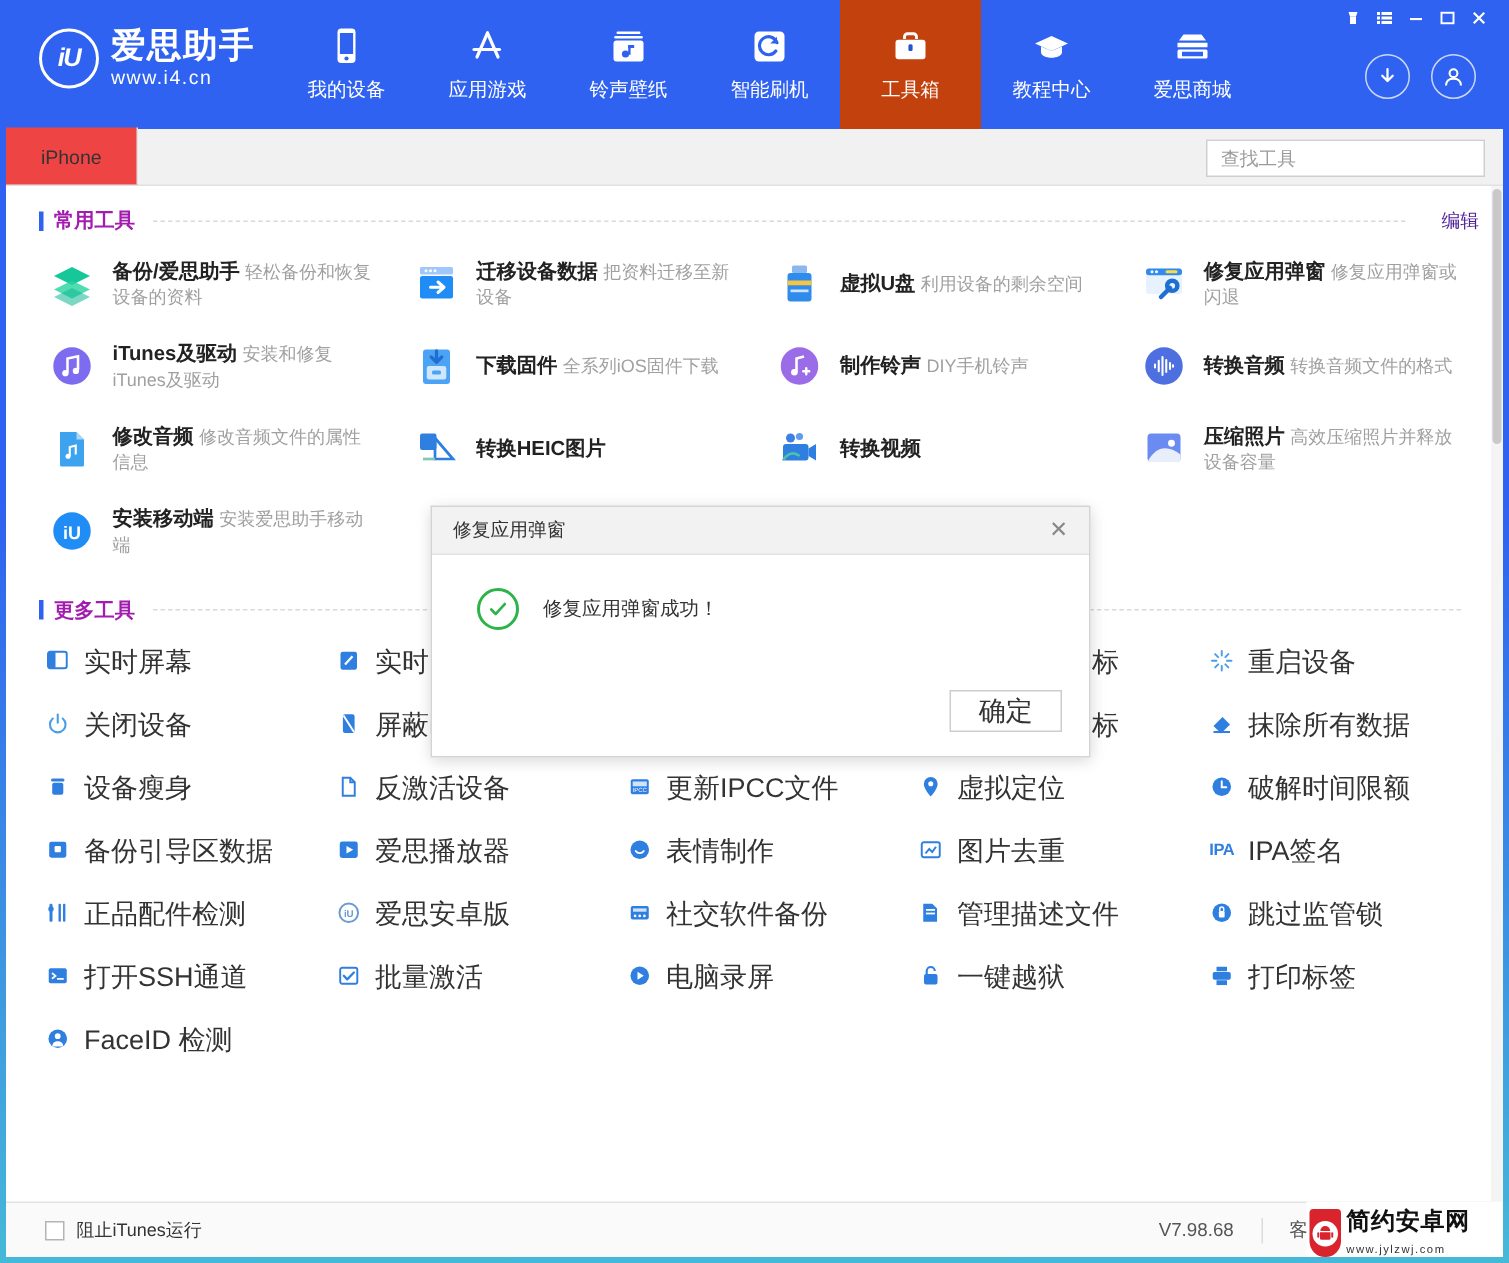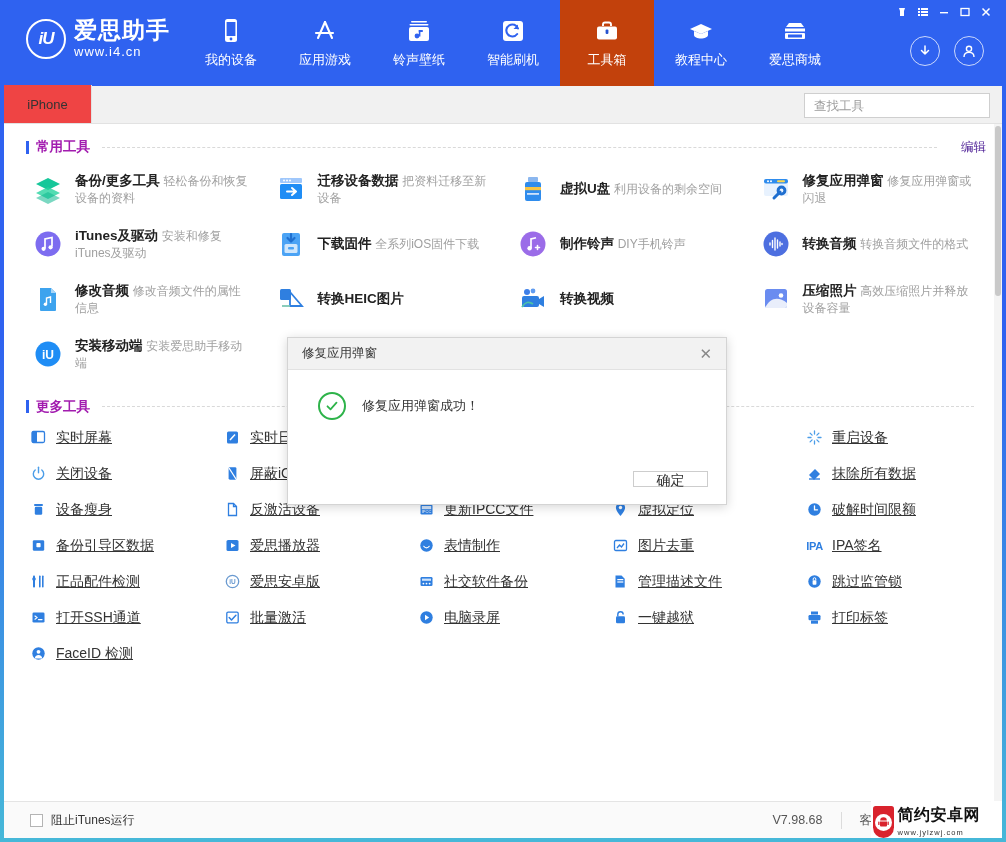--- a/index.html
+++ b/index.html
@@ -110,21 +110,21 @@
   .tool-ico svg { display:block; }
   .tool-txt .t1 { font-size:13.5px; color:#222; font-weight:bold; line-height:1.25; }
   .tool-txt .t2 { font-size:12px; color:#a0a0a0; margin-top:3px; line-height:1.25; }
 
   .grid5 { display:grid; grid-template-columns:repeat(5,1fr); margin:4px 14px 0 14px; }
   .mtool {
     display:flex; align-items:center; gap:9px; padding:9px 6px 9px 12px; cursor:pointer;
   }
   .mtool-ico { width:17px; height:17px; flex:none; display:flex; align-items:center; justify-content:center; }
   .mtool-ico svg { display:block; }
-  .mtool-lbl { font-size:14px; color:#333; white-space:nowrap;text-decoration:underline; }
+  .mtool-lbl { font-size:18px; color:#333; white-space:nowrap; }
   .ipa-txt { font-size:11px; color:#2f7fe0; font-weight:bold; letter-spacing:-.3px; }
 
   
   .footer {
     position:absolute; left:0; right:0; bottom:0; height:37px;
     background:#fafafa; border-top:1px solid #e4e4e4;
     display:flex; align-items:center;
   }
   .chk-wrap { display:flex; align-items:center; gap:8px; margin-left:26px; cursor:pointer; }
   .chk { width:13px; height:13px; border:1px solid #b4b4b4; background:#fff; }
@@ -162,22 +162,22 @@
   .modal-title { font-size:12.5px; color:#333; }
   .modal-x { margin-left:auto; color:#888; font-size:15px; cursor:pointer; line-height:1; padding:2px 4px; }
   .modal-body { padding:22px 0 0 30px; display:flex; align-items:center; gap:16px; }
   .ok-circle {
     width:28px; height:28px; border-radius:50%; border:2px solid #2eb34a;
     display:flex; align-items:center; justify-content:center; flex:none;
   }
   .modal-msg { font-size:13px; color:#333; }
   .modal-ft { position:absolute; right:18px; bottom:16px; }
   .btn-ok {
-    width:75px; height:16px; border:1px solid #cdcdcd; background:#fff;
-    font-size:14px; color:#333; cursor:pointer; font-family:inherit;
+    width:75px; height:28px; border:1px solid #cdcdcd; background:#fff;
+    font-size:18px; color:#333; cursor:pointer; font-family:inherit;
   }
 </style>
 </head>
 <body>
 
 <div id="app">
 <div id="inner">
 
   <div class="header">
 
@@ -342,21 +342,21 @@
 
       <div class="tool">
         <span class="tool-ico">
           <svg width="30" height="30" viewBox="0 0 30 30">
                 <path d="M15 4 L27 10 L15 16 L3 10 Z" fill="#16c79a"></path>
                 <path d="M15 13 L27 19 L15 25 L3 19 Z" fill="#27d39f" opacity=".8"></path>
                 <path d="M15 18 L27 24 L15 30 L3 24 Z" fill="#0fb88f" opacity=".55"></path>
               </svg>
         </span>
         <span class="tool-txt">
-          <span class="t1">备份/更多工具</span>
+          <span class="t1">备份/爱思助手</span>
           <span class="t2">轻松备份和恢复设备的资料</span>
         </span>
       </div>
 
       <div class="tool">
         <span class="tool-ico">
           <svg width="30" height="30" viewBox="0 0 30 30">
                 <rect x="4" y="4" width="22" height="5" rx="1" fill="#9fc7fb"></rect>
                 <circle cx="8" cy="6.5" r="1" fill="#fff"></circle>
                 <circle cx="11" cy="6.5" r="1" fill="#fff"></circle>

